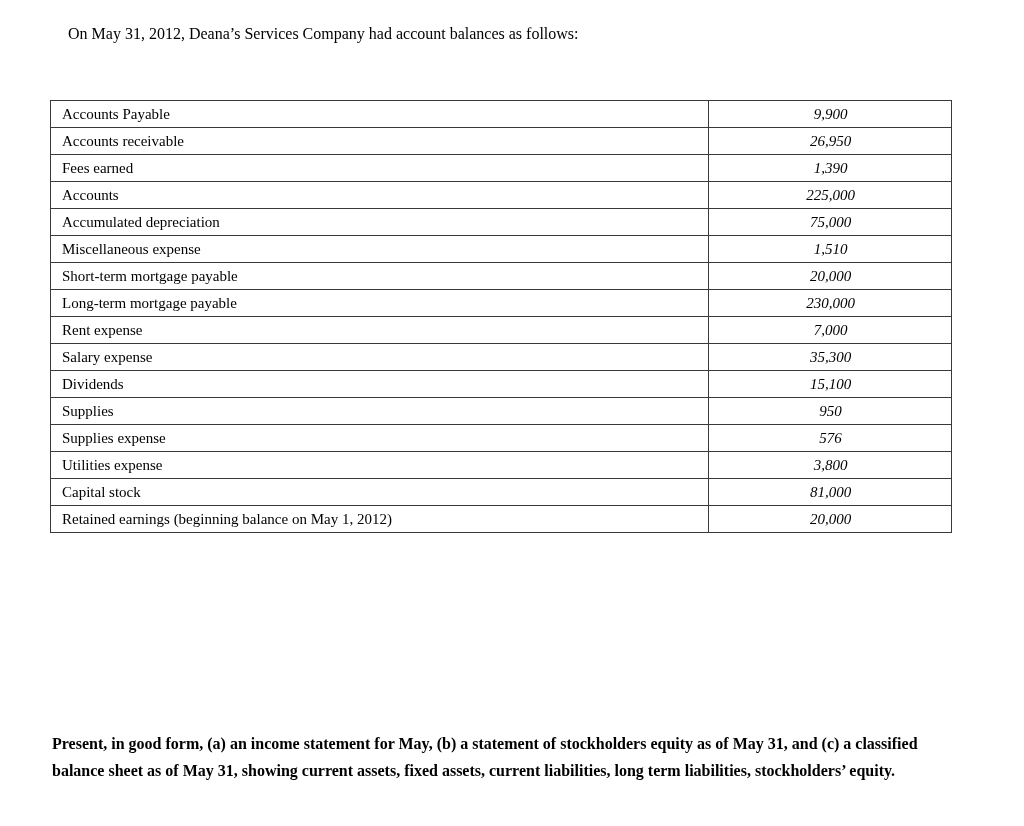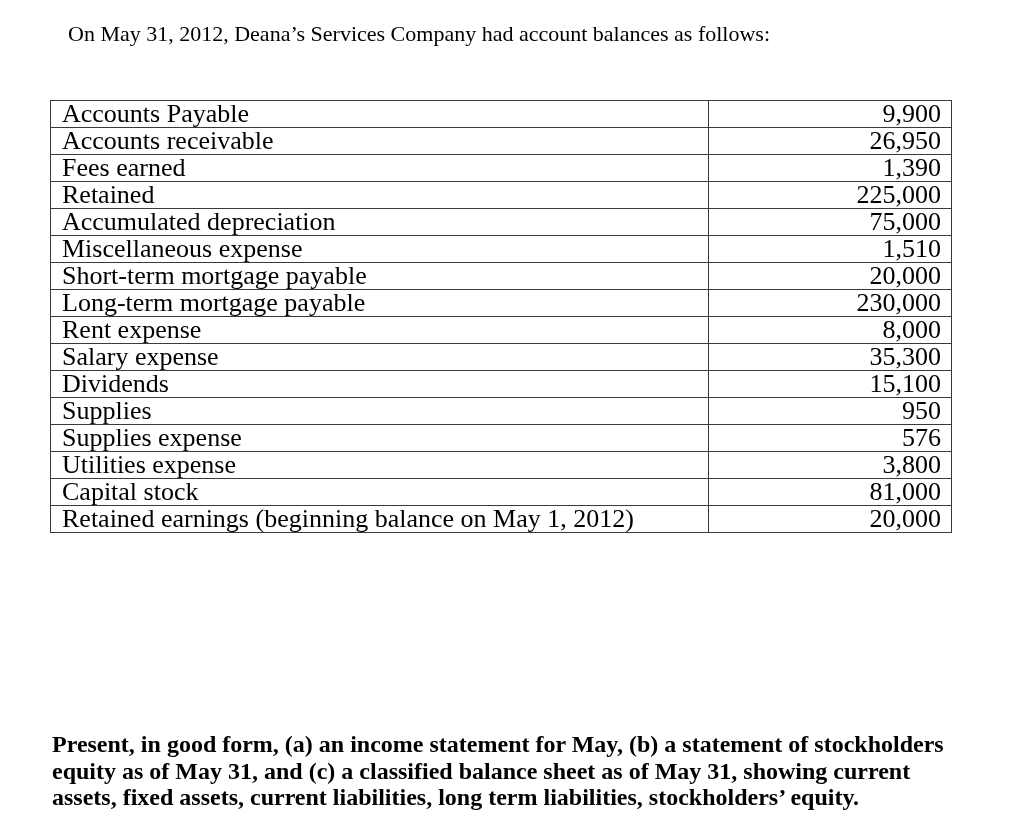--- a/index.html
+++ b/index.html
@@ -12,53 +12,54 @@
       height: 826px;
       position: relative;
       overflow: hidden;
       font-family: "Liberation Serif", "DejaVu Serif", serif;
       color: #000000;
     }
     .intro {
       position: absolute;
       left: 68px;
       top: 20px;
-      font-size: 22px;
+      font-size: 16px;
       line-height: 28px;
       white-space: nowrap;
     }
     .balances {
       position: absolute;
       left: 50px;
       top: 100px;
       width: 901px;
       border-collapse: collapse;
       table-layout: fixed;
     }
     .balances col.c-name { width: 658px; }
     .balances col.c-val { width: 243px; }
     .balances td {
       border: 1.5px solid #3a3a3a;
       height: 26px;
       padding: 0 10px 0 11px;
-      font-size: 26px;
+      font-size: 15px;
       line-height: 26px;
       white-space: nowrap;
       overflow: hidden;
     }
     .balances td.val {
-      text-align: right;
+      text-align: center;
       padding-right: 10px;
+      font-style: italic;
     }
     .prompt {
       position: absolute;
       left: 52px;
       top: 731px;
       width: 920px;
-      font-size: 24px;
+      font-size: 16px;
       line-height: 26.5px;
       font-weight: bold;
     }
   </style>
 </head>
 <body>
 
 <div class="intro">On May 31, 2012, Deana’s Services Company had account balances as follows:</div>
 
 <table class="balances">
@@ -73,42 +74,42 @@
       </tr>
       <tr>
         <td>Accounts receivable</td>
         <td class="val">26,950</td>
       </tr>
       <tr>
         <td>Fees earned</td>
         <td class="val">1,390</td>
       </tr>
       <tr>
-        <td>Retained</td>
+        <td>Accounts</td>
         <td class="val">225,000</td>
       </tr>
       <tr>
         <td>Accumulated depreciation</td>
         <td class="val">75,000</td>
       </tr>
       <tr>
         <td>Miscellaneous expense</td>
         <td class="val">1,510</td>
       </tr>
       <tr>
         <td>Short-term mortgage payable</td>
         <td class="val">20,000</td>
       </tr>
       <tr>
         <td>Long-term mortgage payable</td>
         <td class="val">230,000</td>
       </tr>
       <tr>
         <td>Rent expense</td>
-        <td class="val">8,000</td>
+        <td class="val">7,000</td>
       </tr>
       <tr>
         <td>Salary expense</td>
         <td class="val">35,300</td>
       </tr>
       <tr>
         <td>Dividends</td>
         <td class="val">15,100</td>
       </tr>
       <tr>

